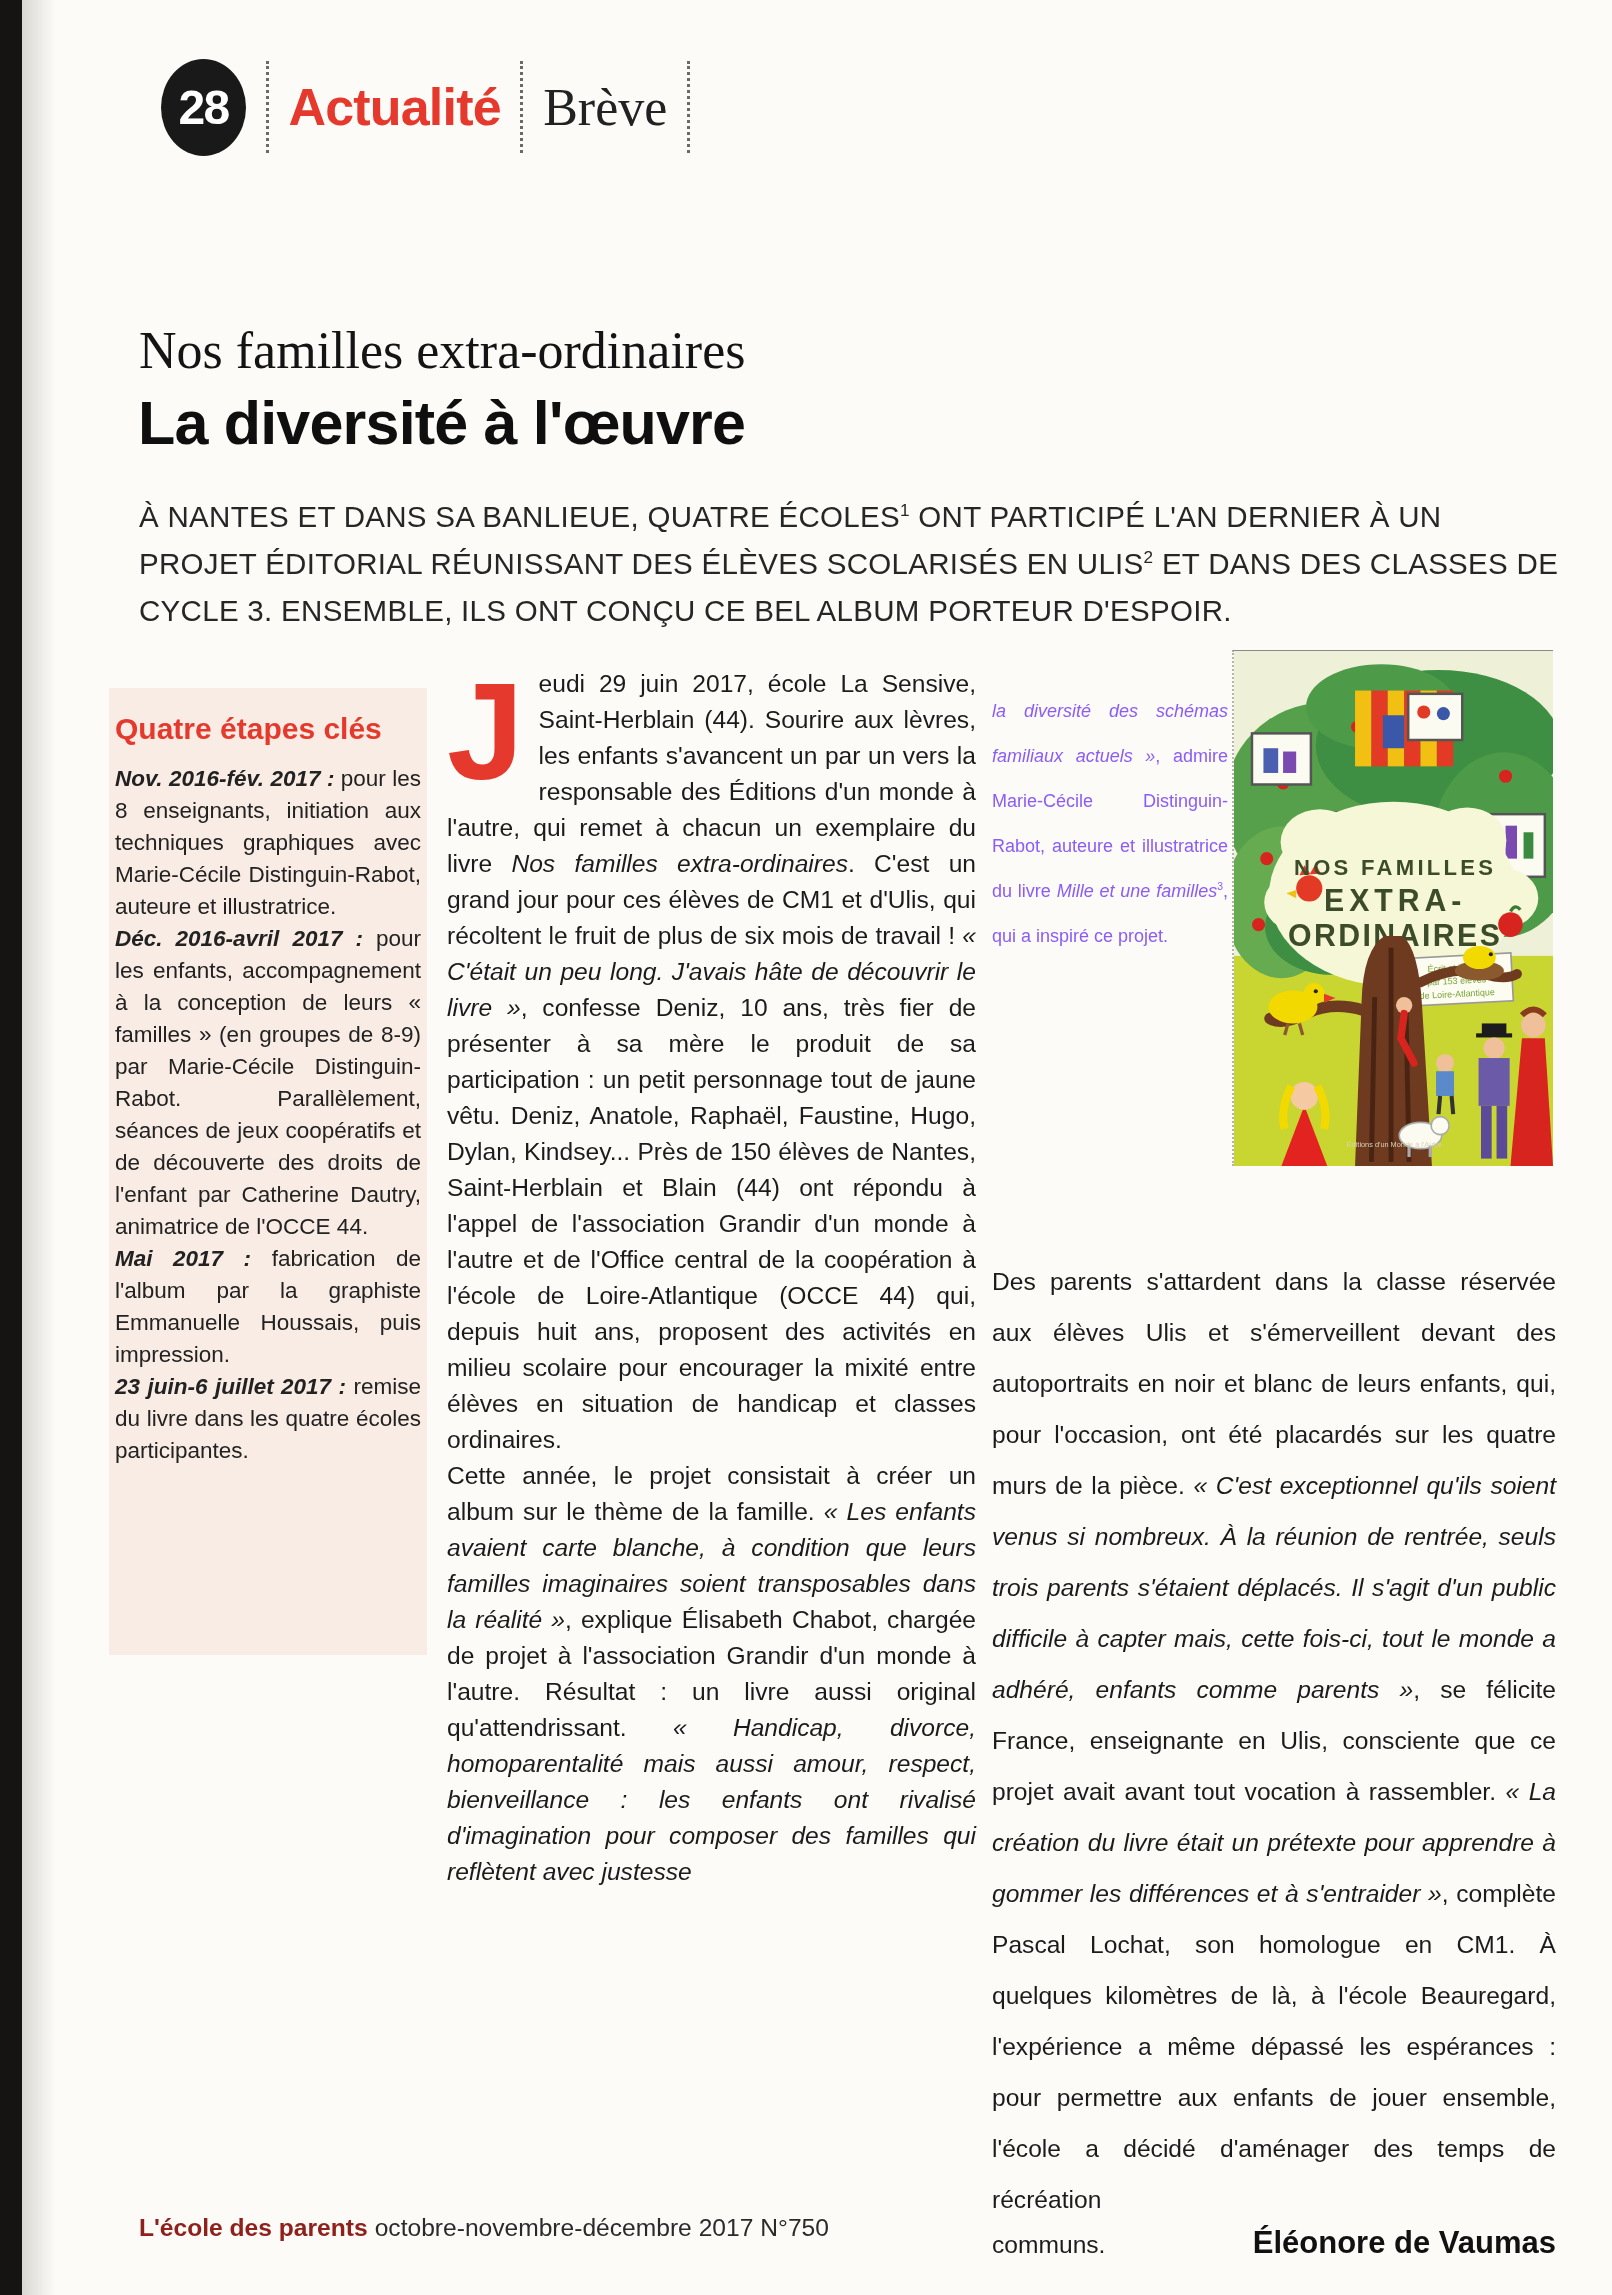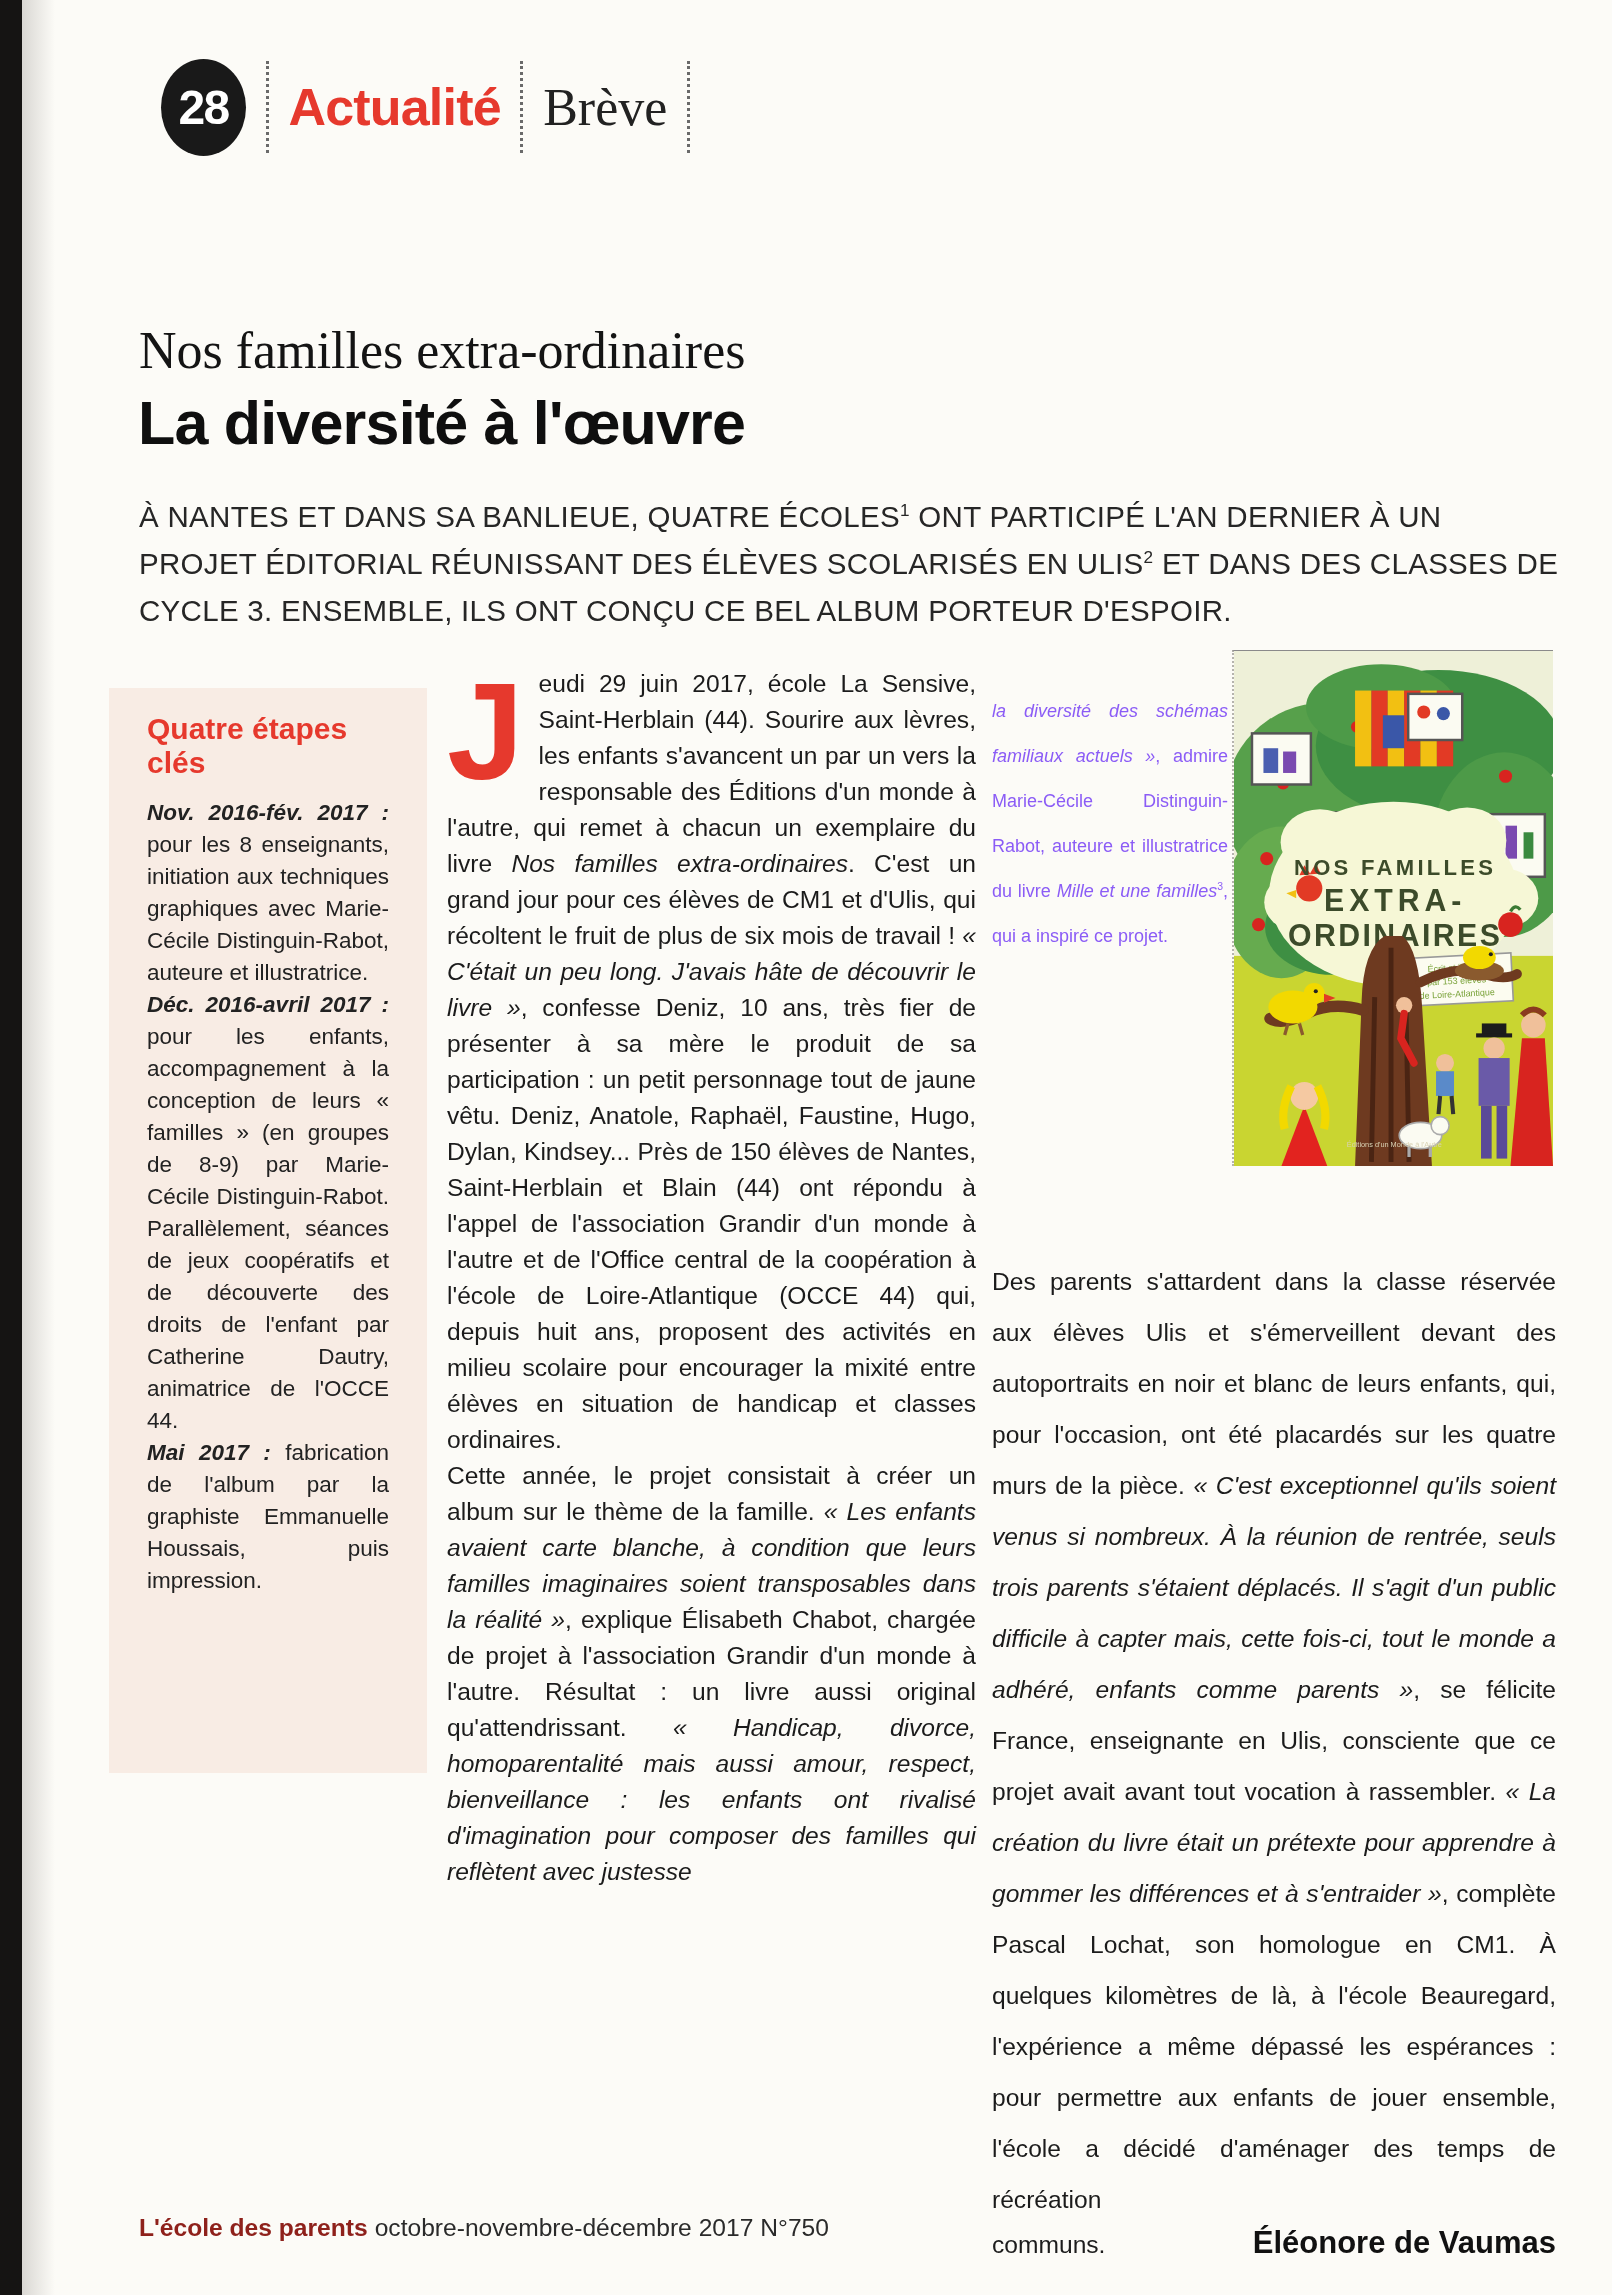--- a/index.html
+++ b/index.html
@@ -23,22 +23,22 @@
   .kicker{position:absolute;left:139px;top:321px;font-family:"Liberation Serif",serif;
           font-size:52px;color:#141414;letter-spacing:0;}
   .main-title{position:absolute;left:138px;top:388px;font-size:61px;font-weight:700;
               color:#0f0f0f;letter-spacing:-0.8px;}
 
   
   .standfirst{position:absolute;left:139px;top:493px;width:1426px;font-size:29.5px;
               line-height:47px;color:#262626;letter-spacing:0.3px;}
 
   
-  .sidebar-box{position:absolute;left:109px;top:688px;width:318px;height:1085px;
-               background:#f8ece4;box-sizing:border-box;padding:21px 38px;}
+  .sidebar-box{position:absolute;left:109px;top:688px;width:318px;height:967px;
+               background:#f8ece4;box-sizing:border-box;padding:21px 6px;}
   .sidebar-title{color:#e6392d;font-size:30px;font-weight:700;margin:3.3px 0 16.4px 0;}
   .sidebar-box p{margin:0;font-size:22.5px;line-height:32px;text-align:justify;color:#222;}
 
   
   .footnotes{position:absolute;left:134px;top:1760px;width:264px;color:#3b3b3b;}
   .footnotes p{margin:0 0 14.8px 0;font-size:22px;line-height:30px;}
 
   
   .col2{position:absolute;left:447px;top:666px;width:529px;font-size:24.6px;
         line-height:36px;text-align:justify;color:#1b1b1b;}
@@ -92,20 +92,21 @@
   <div class="kicker">Nos familles extra-ordinaires</div>
   <div class="main-title">La diversité à l'œuvre</div>
 
   <div class="standfirst"><span>À NANTES ET DANS SA BANLIEUE, QUATRE ÉCOLES</span><span class="r-sup">1</span><span> ONT PARTICIPÉ L'AN DERNIER À UN PROJET ÉDITORIAL RÉUNISSANT DES ÉLÈVES SCOLARISÉS EN ULIS</span><span class="r-sup">2</span><span> ET DANS DES CLASSES DE CYCLE 3. ENSEMBLE, ILS ONT CONÇU CE BEL ALBUM PORTEUR D'ESPOIR.</span></div>
 
   <div class="sidebar-box">
     <div class="sidebar-title">Quatre étapes clés</div>
     <p><span class="r-bi">Nov. 2016-fév. 2017 : </span><span>pour les 8 enseignants, initiation aux techniques graphiques avec Marie-Cécile Distinguin-Rabot, auteure et illustratrice.</span></p>
     <p><span class="r-bi">Déc. 2016-avril 2017 : </span><span>pour les enfants, accompagnement à la conception de leurs « familles » (en groupes de 8-9) par Marie-Cécile Distinguin-Rabot. Parallèlement, séances de jeux coopératifs et de découverte des droits de l'enfant par Catherine Dautry, animatrice de l'OCCE 44.</span></p>
     <p><span class="r-bi">Mai 2017 : </span><span>fabrication de l'album par la graphiste Emmanuelle Houssais, puis impression.</span></p>
+    <p><span class="r-bi">23 juin-6 juillet 2017 : </span><span>remise du livre dans les quatre écoles participantes.</span></p>
   </div>
 
 
   <div class="col2">
     <p><span class="dropcap">J</span><span><span>eudi 29 juin 2017, école La Sensive, Saint-Herblain (44). Sourire aux lèvres, les enfants s'avancent un par un vers la responsable des Éditions d'un monde à l'autre, qui remet à chacun un exemplaire du livre </span><span class="r-i">Nos familles extra-ordinaires</span><span>. C'est un grand jour pour ces élèves de CM1 et d'Ulis, qui récoltent le fruit de plus de six mois de travail ! </span><span class="r-i">« C'était un peu long. J'avais hâte de découvrir le livre »</span><span>, confesse Deniz, 10 ans, très fier de présenter à sa mère le produit de sa participation : un petit personnage tout de jaune vêtu. Deniz, Anatole, Raphaël, Faustine, Hugo, Dylan, Kindsey... Près de 150 élèves de Nantes, Saint-Herblain et Blain (44) ont répondu à l'appel de l'association Grandir d'un monde à l'autre et de l'Office central de la coopération à l'école de Loire-Atlantique (OCCE 44) qui, depuis huit ans, proposent des activités en milieu scolaire pour encourager la mixité entre élèves en situation de handicap et classes ordinaires.</span></span></p>
     <p><span>Cette année, le projet consistait à créer un album sur le thème de la famille. </span><span class="r-i">« Les enfants avaient carte blanche, à condition que leurs familles imaginaires soient transposables dans la réalité »</span><span>, explique Élisabeth Chabot, chargée de projet à l'association Grandir d'un monde à l'autre. Résultat : un livre aussi original qu'attendrissant. </span><span class="r-i">« Handicap, divorce, homoparentalité mais aussi amour, respect, bienveillance : les enfants ont rivalisé d'imagination pour composer des familles qui reflètent avec justesse</span></p>
   </div>
 
   <div class="col3-cont"><span class="r-i">la diversité des schémas familiaux actuels »</span><span>, admire Marie-Cécile Distinguin-Rabot, auteure et illustratrice du livre </span><span class="r-i">Mille et une familles</span><span class="r-sup">3</span><span>, qui a inspiré ce projet.</span></div>
 

